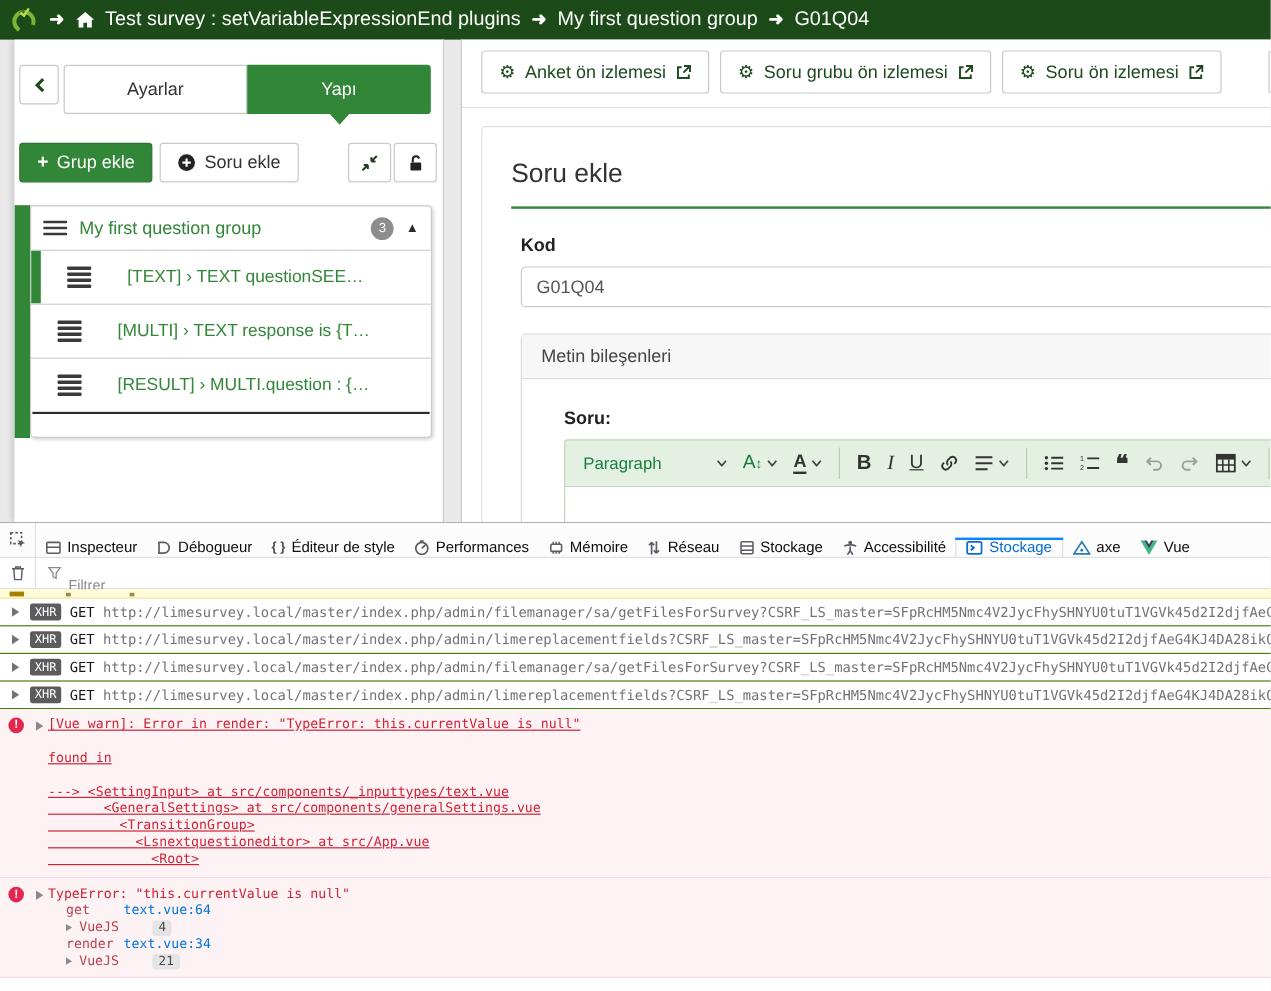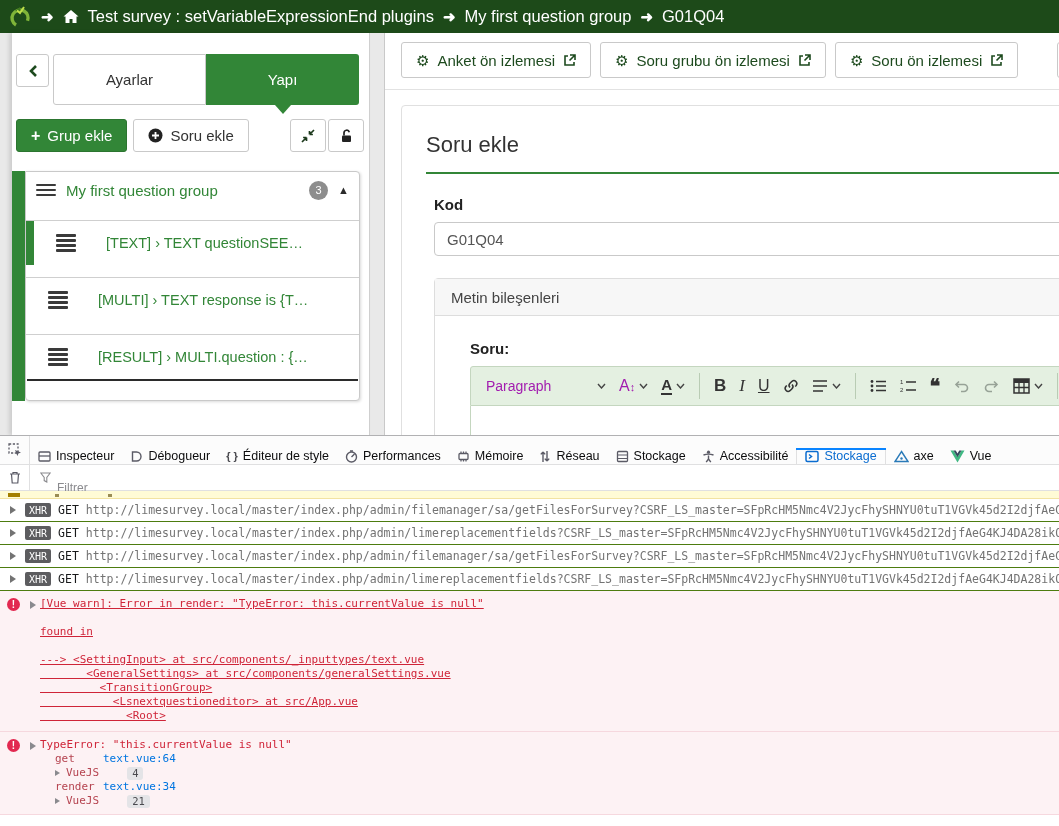--- a/index.html
+++ b/index.html
@@ -16,21 +16,21 @@
 
   
   .workspace { position:absolute; left:0; top:33px; width:1059px; height:402px; }
 
   
   .sidebar { position:absolute; left:12px; top:0; width:358px; height:402px; background:#fff;
     border-right:1px solid #cfcfcf; box-shadow:-3px 0 4px rgba(0,0,0,.12); overflow:hidden; }
   .back-btn { position:absolute; left:4px; top:21px; width:33px; height:33px; background:#fff;
     border:1px solid #c9c9c9; border-radius:3px; display:flex; align-items:center; justify-content:center; cursor:pointer; }
   .side-tabs { position:absolute; left:41px; top:21px; display:flex; }
-  .side-tab { width:153px; height:51px; font-size:15px; display:flex; align-items:center; justify-content:center; cursor:pointer; }
+  .side-tab { width:153px; height:41px; font-size:15px; display:flex; align-items:center; justify-content:center; cursor:pointer; }
   .side-tab.inactive { background:#fff; border:1px solid #c9c9c9; border-radius:3px 0 0 3px; color:#333; }
   .side-tab.active { background:#328637; color:#fff; border-radius:0 3px 3px 0; position:relative; }
   .side-tab.active .ptr { position:absolute; left:50%; bottom:-9px; margin-left:-8px; width:0; height:0;
     border-left:8px solid transparent; border-right:8px solid transparent; border-top:9px solid #328637; }
   .side-actions { position:absolute; left:4px; top:86px; width:348px; display:flex; align-items:center; }
   .btn-green { background:#328637; color:#fff; border:1px solid #2c7530; border-radius:3px; height:33px;
     font-size:15px; display:flex; align-items:center; gap:7px; padding:0 14px; cursor:pointer; }
   .btn-white { background:#fff; color:#333; border:1px solid #c9c9c9; border-radius:3px; height:33px;
     font-size:15px; display:flex; align-items:center; gap:7px; padding:0 14px; cursor:pointer; margin-left:6px; }
   .icon-btn { width:36px; height:33px; background:#fff; border:1px solid #c9c9c9; border-radius:3px;
@@ -42,21 +42,21 @@
   .tree-bar { position:absolute; left:0; top:0; bottom:0; width:13px; background:#328637; }
   .tree-box { margin-left:13px; border:1px solid #c9c9c9; border-radius:0 4px 4px 4px; background:#fff;
     box-shadow:1px 1px 3px rgba(0,0,0,.15); }
   .tree-head { height:36px; display:flex; align-items:center; padding:0 10px; cursor:pointer; }
   .tree-title { color:#328637; font-size:15px; margin-left:10px; flex:1; }
   .count-badge { width:19px; height:19px; border-radius:50%; background:#8d8d8d; color:#fff; font-size:11px;
     display:flex; align-items:center; justify-content:center; margin-right:10px; }
   .handle { width:20px; display:flex; flex-direction:column; gap:2.5px; }
   .handle i { display:block; height:2.6px; background:#3a3a3a; border-radius:1px; }
   .tree-item { position:relative; height:45px; border-top:1px solid #cfcfcf; display:flex; align-items:center;
-    padding-left:22px; background:#fff; cursor:pointer;margin-top:12px; }
+    padding-left:22px; background:#fff; cursor:pointer; }
   .tree-item.selected { padding-left:30px; }
   .tree-item.selected::before { content:""; position:absolute; left:0; top:0; bottom:0; width:8px; background:#328637; }
   .tree-item .label { color:#328637; font-size:14.5px; margin-left:30px; white-space:nowrap; overflow:hidden; }
   .drop-line { height:2px; background:#2b2b2b; margin:0 1px; }
   .tree-foot { height:19px; }
   .caret-up { font-size:11px; color:#2b2b2b; }
 
   
   .main { position:absolute; left:384px; top:0; width:675px; height:402px; background:#fff;
     border-left:1px solid #c9c9c9; overflow:hidden; }
@@ -76,21 +76,21 @@
   .panel { margin-top:22px; border:1px solid #ddd; border-radius:4px 4px 0 0; }
   .panel-head { background:#f7f7f7; border-bottom:1px solid #ddd; height:37px; display:flex; align-items:center;
     padding:0 16px; font-size:15px; color:#444; cursor:pointer; }
   .panel-body { padding:24px 16px 0 35px; }
   .q-label { font-size:15px; font-weight:bold; color:#222; margin-bottom:9px; }
 
   
   .tbar { height:40px; background:#e4f0e1; border:1px solid #c4d6bf; border-radius:3px 3px 0 0;
     display:flex; align-items:center; padding:0 10px; gap:3px; color:#333; }
   .tbar .tb { display:flex; align-items:center; gap:4px; padding:0 5px; height:30px; border-radius:3px; cursor:pointer; }
-  .tbar .lbl { font-size:14px; color:#a21caf; }
+  .tbar .lbl { font-size:14px; color:#15803d; }
   .tbar .chev { width:9px; height:6px; }
   .tbar .sep { width:1px; height:26px; background:#b9ccb4; margin:0 6px; }
   .tb.para { width:130px; justify-content:space-between; }
   .tb.bold { font-weight:bold; font-size:17px; }
   .tb.ital { font-family:"Liberation Serif",serif; font-style:italic; font-size:17px; }
   .tb.undl { font-size:16px; text-decoration:underline; }
   .tb.quote { font-size:20px; font-weight:bold; }
   .tb.disabled { color:#9aa59a; }
   .fcolor { font-size:15px; font-weight:bold; border-bottom:2.5px solid #333; line-height:1.1; }
   .editor-area { height:60px; background:#fff; border:1px solid #c4d6bf; border-top:none; }

